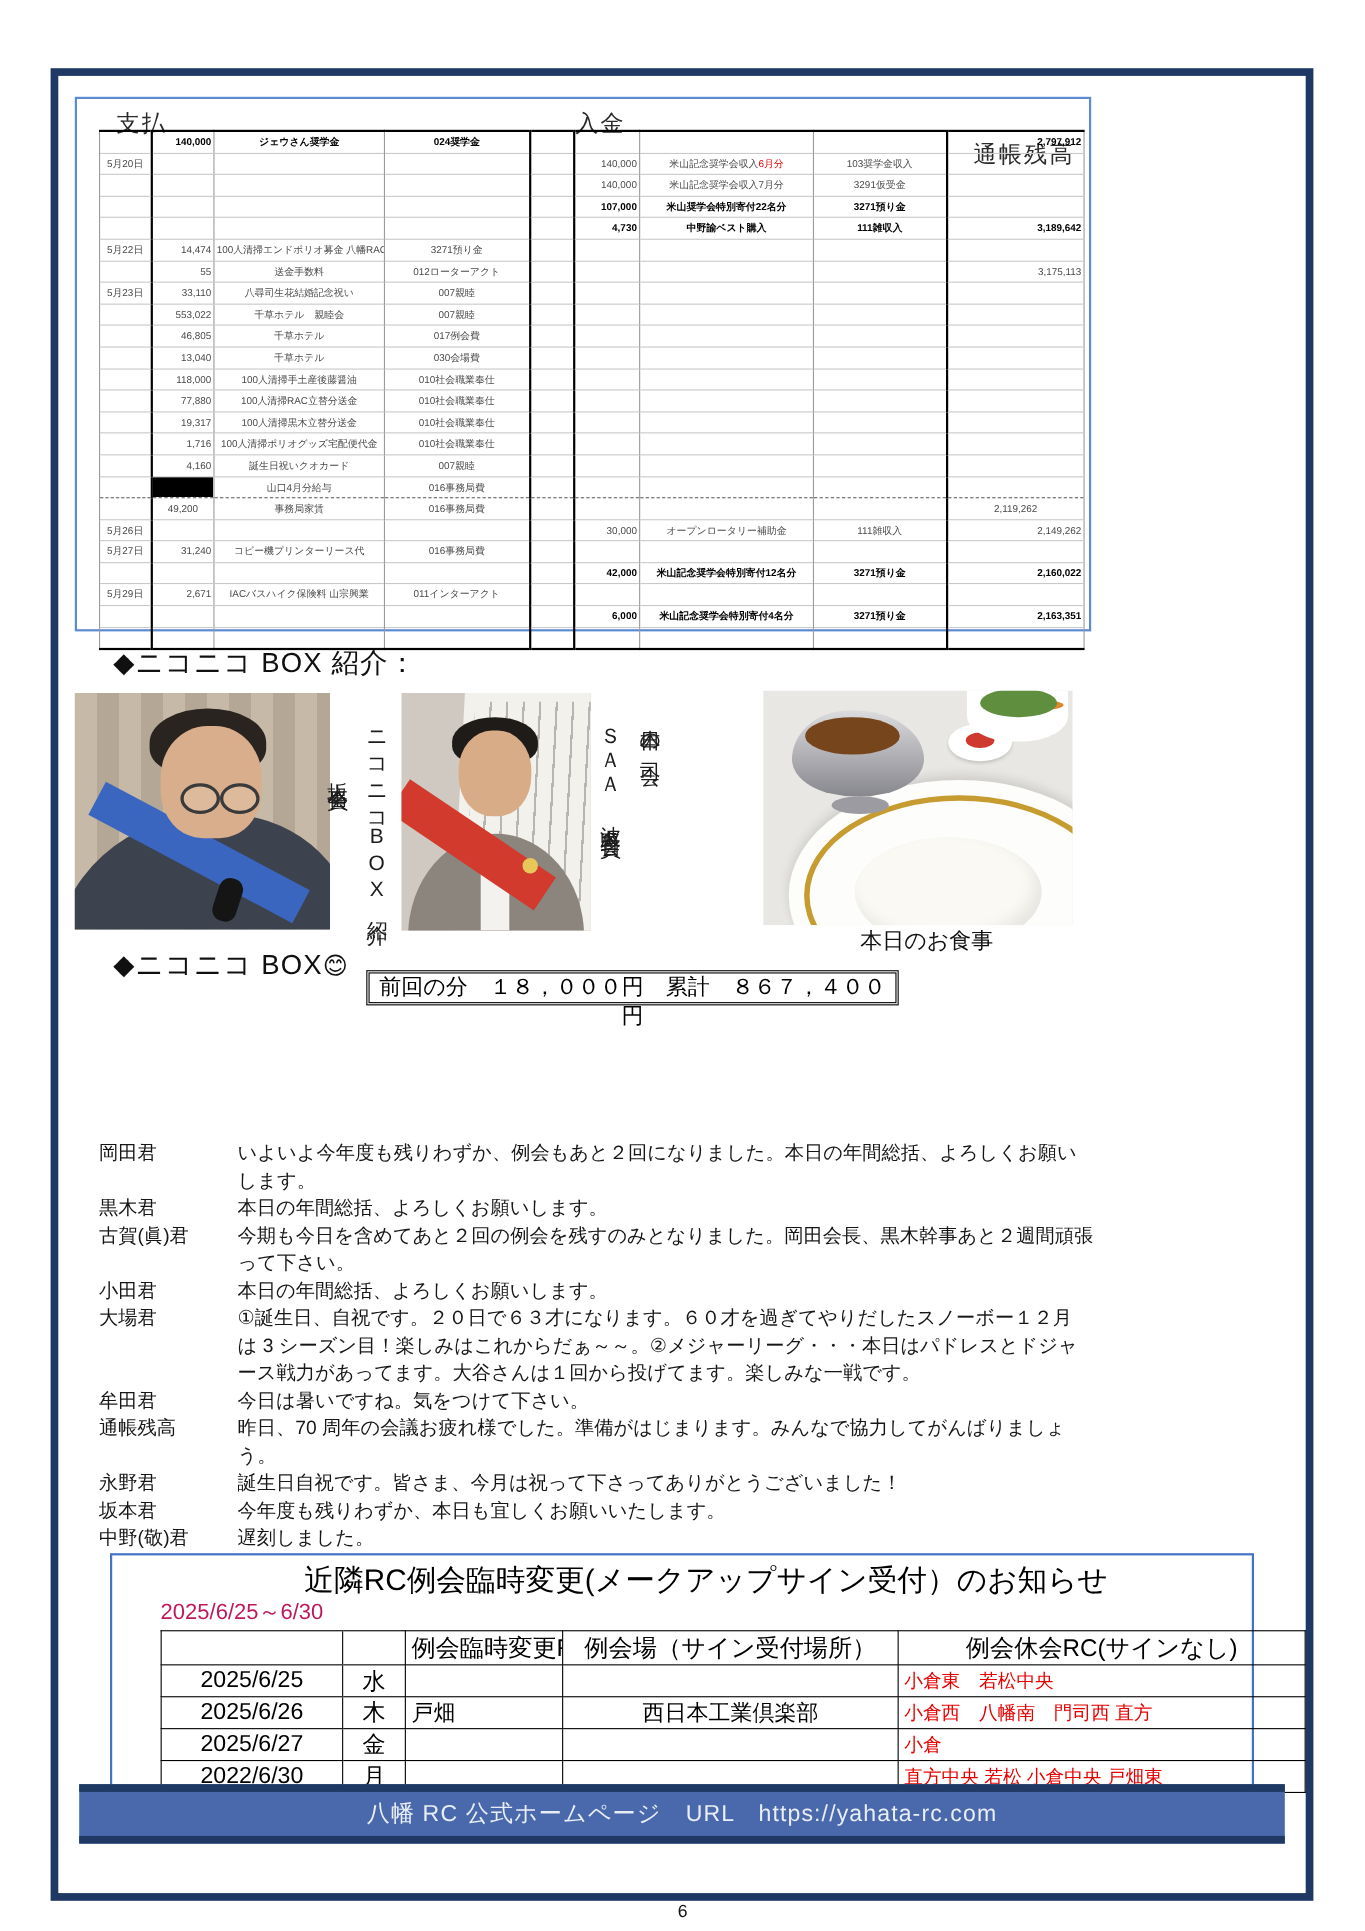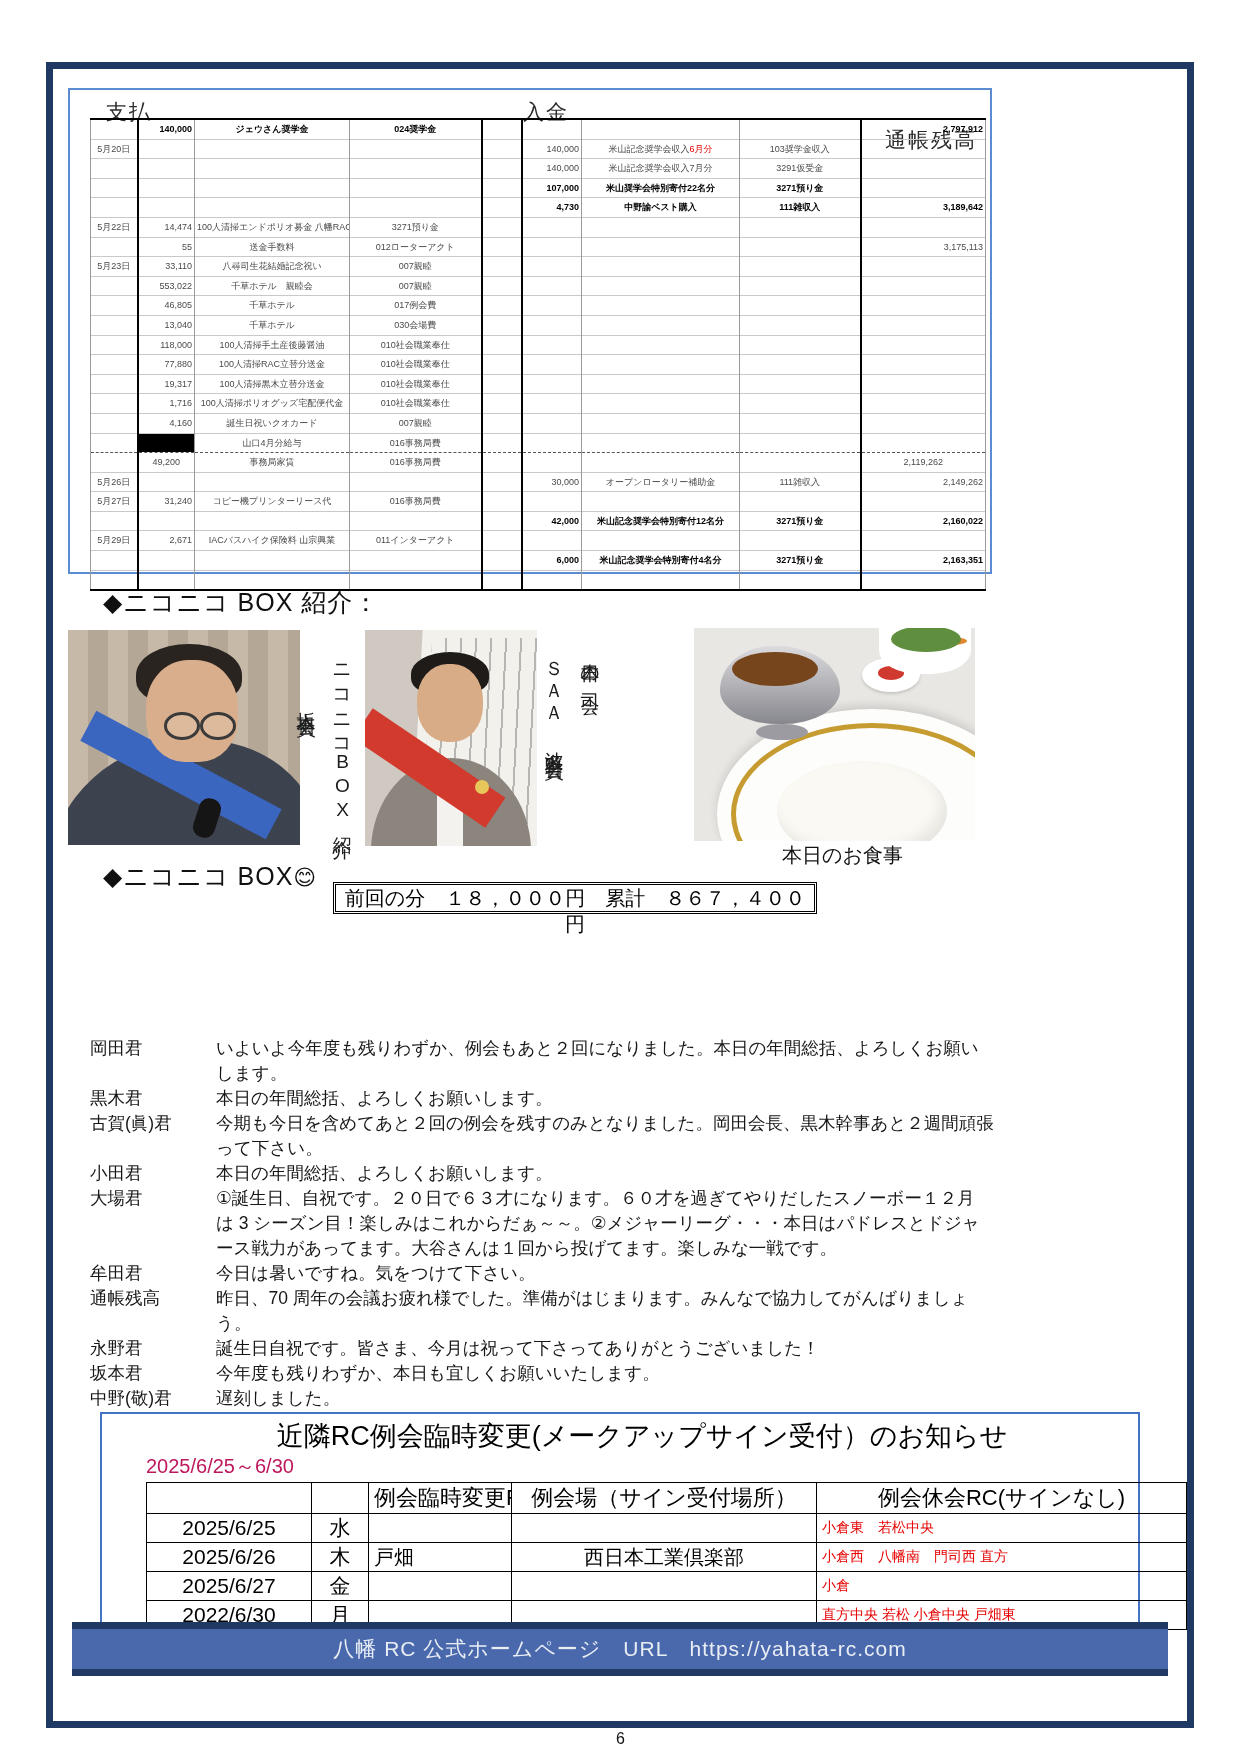--- a/index.html
+++ b/index.html
@@ -86,21 +86,21 @@
   .notice-title{text-align:center;font-size:27px;color:#000;height:40px;line-height:44px;}
   .notice-range{font-size:20px;color:#be185d;height:28px;line-height:24px;padding-right:12px;}
   table.notice-tbl{width:100%;border-collapse:collapse;table-layout:fixed;}
   table.notice-tbl th,table.notice-tbl td{border:1px solid #000;height:27px;padding:0 5px;font-weight:normal;overflow:hidden;white-space:nowrap;}
   table.notice-tbl th{font-size:22px;text-align:center;}
   table.notice-tbl td{font-size:20px;}
   table.notice-tbl .col-date{text-align:center;border-right:1px dotted #555;font-size:21px;}
   table.notice-tbl .col-day{text-align:center;font-size:21px;}
   table.notice-tbl .col-changed{text-align:left;}
   table.notice-tbl .col-venue{text-align:center;}
-  table.notice-tbl td.col-closed{color:var(--red,#e60000);font-size:14px;}
+  table.notice-tbl td.col-closed{color:var(--red,#e60000);font-size:17px;}
   table.notice-tbl tr.body-row td{border-top:1px dotted #666;}
 
   
   .footer-bar{position:absolute;left:72px;top:1622px;width:1096px;height:40px;background:var(--footer_blue,#4a69ad);
     border-top:7px solid var(--navy,#1f3864);border-bottom:7px solid var(--navy,#1f3864);
     text-align:center;line-height:40px;color:#e9edf4;font-size:21px;letter-spacing:1px;}
   .page-number{position:absolute;left:0;top:1730px;width:1241px;text-align:center;font-size:16px;color:#111;}
 </style>
 </head>
 <body>

